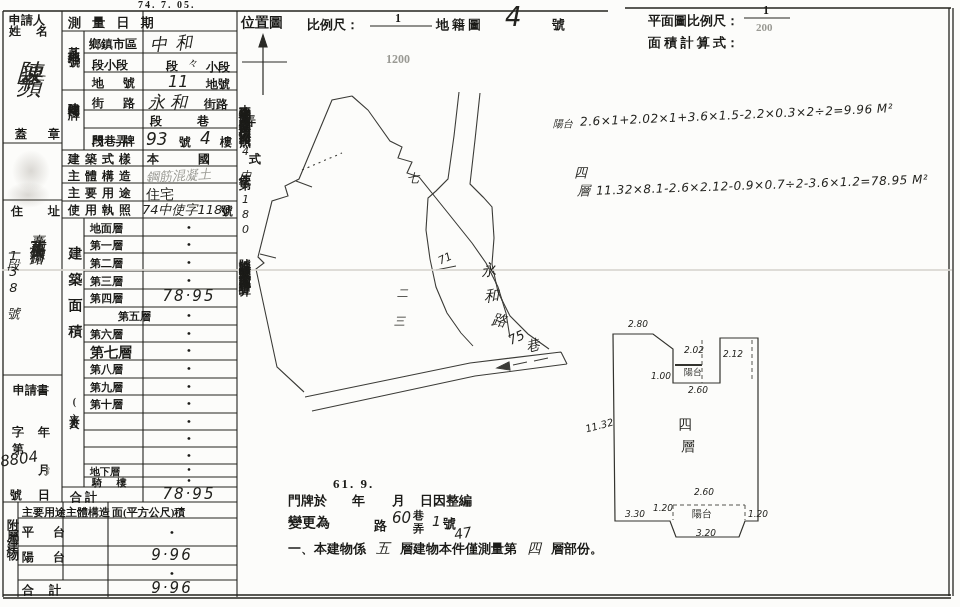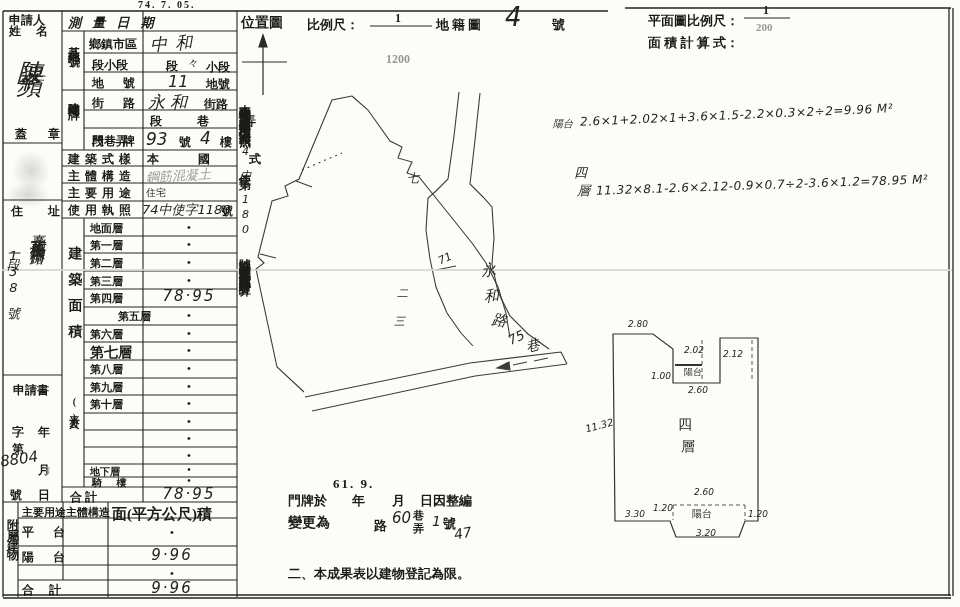--- a/index.html
+++ b/index.html
@@ -73,21 +73,21 @@
   <span class="p" style="left:12px;top:424px;font-size:12px;">字</span>
   <span class="p" style="left:38px;top:424px;font-size:12px;">年</span>
   <span class="p" style="left:12px;top:441px;font-size:12px;">第</span>
   <span class="h" style="left:0px;top:450px;font-size:15px;transform:rotate(-8deg);">8804</span>
   <span class="p" style="left:38px;top:462px;font-size:12px;">月</span>
   <span class="h faint" style="left:44px;top:466px;font-size:10px;">3</span>
   <span class="p" style="left:10px;top:487px;font-size:12px;">號</span>
   <span class="p" style="left:38px;top:487px;font-size:12px;">日</span>
 
   <span class="p" style="left:138px;top:-1px;font-size:10px;letter-spacing:2px;">74. 7. 05.</span>
-  <span class="p" style="left:68px;top:14px;font-size:13px;letter-spacing:4px;font-style:italic;">測 量 日 期</span>
+  <span class="p" style="left:68px;top:14px;font-size:13px;letter-spacing:4px;">測 量 日 期</span>
 
   <span class="p v" style="left:65px;top:36px;font-size:12px;letter-spacing:3px;">基地地號</span>
   <span class="p" style="left:89px;top:36px;font-size:12px;">鄉鎮市區</span>
   <span class="h" style="left:150px;top:32px;font-size:17px;letter-spacing:8px;transform:rotate(-4deg);">中和</span>
   <span class="p" style="left:92px;top:57px;font-size:12px;">段小段</span>
   <span class="p" style="left:166px;top:58px;font-size:12px;">段</span>
   <span class="h" style="left:186px;top:55px;font-size:12px;">々</span>
   <span class="p" style="left:206px;top:59px;font-size:12px;">小段</span>
   <span class="p" style="left:92px;top:75px;font-size:12px;letter-spacing:8px;">地 號</span>
   <span class="h" style="left:168px;top:72px;font-size:16px;">11</span>
@@ -103,21 +103,21 @@
   <span class="h" style="left:146px;top:129px;font-size:17px;">93</span>
   <span class="p" style="left:179px;top:134px;font-size:12px;">號</span>
   <span class="h" style="left:200px;top:128px;font-size:17px;">4</span>
   <span class="p" style="left:220px;top:134px;font-size:12px;">樓</span>
 
   <span class="p" style="left:68px;top:151px;font-size:12px;letter-spacing:5px;">建築式樣</span>
   <span class="p" style="left:147px;top:151px;font-size:12px;letter-spacing:18px;">本 國 式</span>
   <span class="p" style="left:68px;top:168px;font-size:12px;letter-spacing:5px;">主體構造</span>
   <span class="h faint" style="left:146px;top:167px;font-size:13px;transform:rotate(-3deg);">鋼筋混凝土</span>
   <span class="p" style="left:68px;top:185px;font-size:12px;letter-spacing:5px;">主要用途</span>
-  <span class="h" style="left:146px;top:186px;font-size:10px;font-style:normal;">住宅</span>
+  <span class="h" style="left:146px;top:186px;font-size:14px;font-style:normal;">住宅</span>
   <span class="p" style="left:68px;top:202px;font-size:12px;letter-spacing:5px;">使用執照</span>
   <span class="h" style="left:142px;top:201px;font-size:13px;">74中使字1180</span>
   <span class="p" style="left:221px;top:203px;font-size:12px;">號</span>
 
   <span class="p v" style="left:66px;top:235px;font-size:14px;letter-spacing:26px;">建築面積</span>
   <span class="p v" style="left:67px;top:396px;font-size:10px;letter-spacing:1px;">(平方公尺)</span>
 
   <span class="p" style="left:90px;top:221px;font-size:11px;">地面層</span>
   <span class="p ctr" style="left:143px;top:221px;width:92px;font-size:11px;">•</span>
   <span class="p" style="left:90px;top:238px;font-size:11px;">第一層</span>
@@ -146,21 +146,21 @@
   <span class="p" style="left:90px;top:465px;font-size:10px;">地下層</span>
   <span class="p ctr" style="left:143px;top:464px;width:92px;font-size:10px;">•</span>
   <span class="p" style="left:92px;top:476px;font-size:10px;letter-spacing:6px;">騎 樓</span>
   <span class="p ctr" style="left:143px;top:475px;width:92px;font-size:10px;">•</span>
   <span class="p" style="left:70px;top:489px;font-size:12px;">合      計</span>
   <span class="h ctr" style="left:143px;top:485px;width:92px;font-size:15px;letter-spacing:2px;">78·95</span>
 
   <span class="p v" style="left:4px;top:509px;font-size:12px;letter-spacing:10px;">附屬建物</span>
   <span class="p" style="left:22px;top:505px;font-size:11px;">主要用途</span>
   <span class="p" style="left:66px;top:505px;font-size:11px;">主體構造</span>
-  <span class="p" style="left:112px;top:505px;font-size:15px;">面(平方公尺)積</span>
+  <span class="p" style="left:112px;top:505px;font-size:11px;">面(平方公尺)積</span>
   <span class="p" style="left:22px;top:524px;font-size:12px;letter-spacing:8px;">平  台</span>
   <span class="p ctr" style="left:108px;top:526px;width:128px;font-size:11px;">•</span>
   <span class="p" style="left:22px;top:549px;font-size:12px;letter-spacing:8px;">陽  台</span>
   <span class="h ctr" style="left:108px;top:546px;width:128px;font-size:15px;letter-spacing:2px;">9·96</span>
   <span class="p ctr" style="left:108px;top:567px;width:128px;font-size:11px;">•</span>
   <span class="p" style="left:22px;top:582px;font-size:12px;letter-spacing:6px;">合 計</span>
   <span class="h ctr" style="left:108px;top:579px;width:128px;font-size:15px;letter-spacing:2px;">9·96</span>
 
   <span class="p" style="left:241px;top:14px;font-size:14px;">位置圖</span>
   <span class="p" style="left:307px;top:16px;font-size:13px;">比例尺：</span>
@@ -190,21 +190,23 @@
   <span class="p" style="left:392px;top:492px;font-size:13px;">月</span>
   <span class="p" style="left:420px;top:492px;font-size:13px;">日因整編</span>
   <span class="p" style="left:288px;top:514px;font-size:14px;">變更為</span>
   <span class="p" style="left:374px;top:517px;font-size:13px;">路</span>
   <span class="h" style="left:392px;top:509px;font-size:15px;">60</span>
   <span class="p" style="left:413px;top:508px;font-size:11px;">巷</span>
   <span class="p" style="left:413px;top:521px;font-size:11px;">弄</span>
   <span class="h" style="left:432px;top:513px;font-size:14px;">1</span>
   <span class="p" style="left:443px;top:515px;font-size:13px;">號</span>
   <span class="h" style="left:454px;top:525px;font-size:14px;transform:rotate(-10deg);">47</span>
-  <span class="p" style="left:288px;top:565px;font-size:13px;">二、本成果表以建物登記為限。</span>
+  <div class="p" style="position:absolute;left:288px;top:540px;font-size:13px;">
+    <span>一、本建物係</span><span class="h" style="position:static;font-size:14px;margin:0 10px;">五</span><span>層建物本件僅測量第</span><span class="h" style="position:static;font-size:14px;margin:0 10px;">四</span><span>層部份。</span>
+  </div>
 
   <span class="p" style="left:648px;top:12px;font-size:13px;">平面圖比例尺：</span>
   <span class="p" style="left:763px;top:3px;font-size:12px;">1</span>
   <span class="p faint" style="left:756px;top:21px;font-size:11px;">200</span>
   <span class="p" style="left:648px;top:34px;font-size:13px;">面 積 計 算 式：</span>
 
   <span class="h" style="left:553px;top:117px;font-size:10px;">陽台</span>
   <span class="h" style="left:580px;top:108px;font-size:12px;letter-spacing:.5px;transform:rotate(-2.5deg);">2.6×1+2.02×1+3.6×1.5-2.2×0.3×2÷2=9.96 M²</span>
   <span class="h" style="left:574px;top:164px;font-size:13px;">四</span>
   <span class="h" style="left:577px;top:182px;font-size:13px;">層</span>

